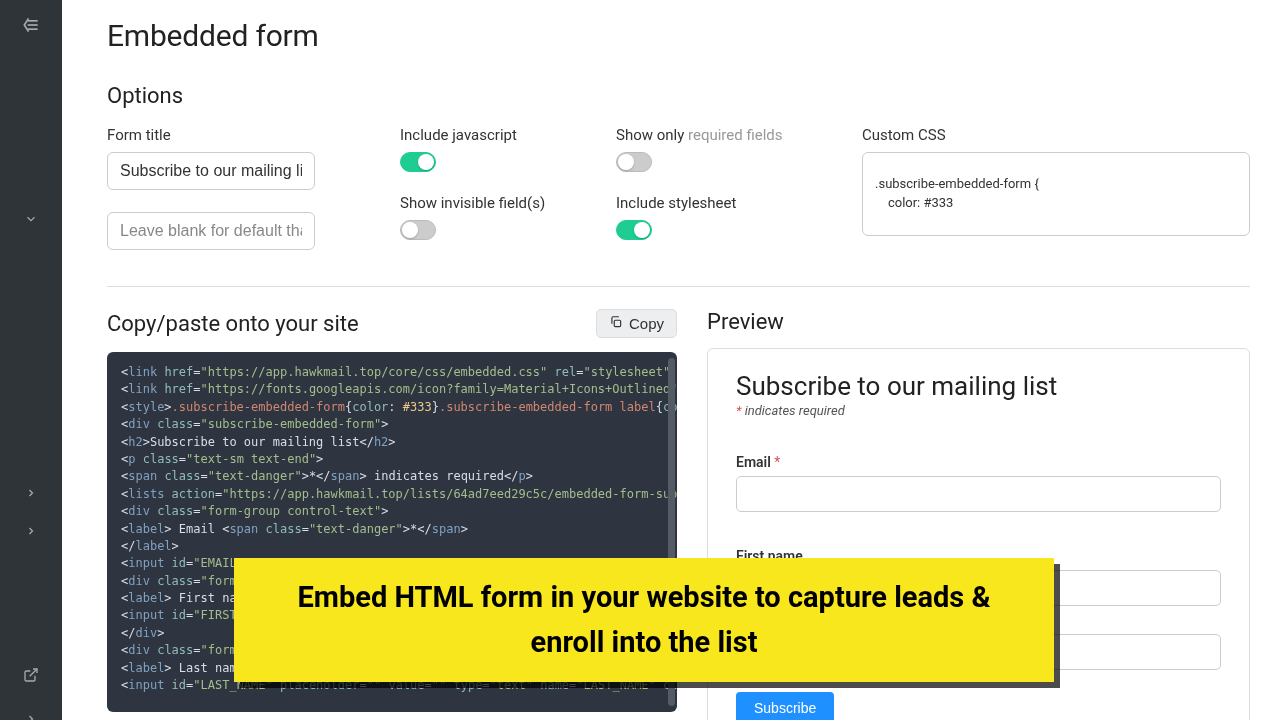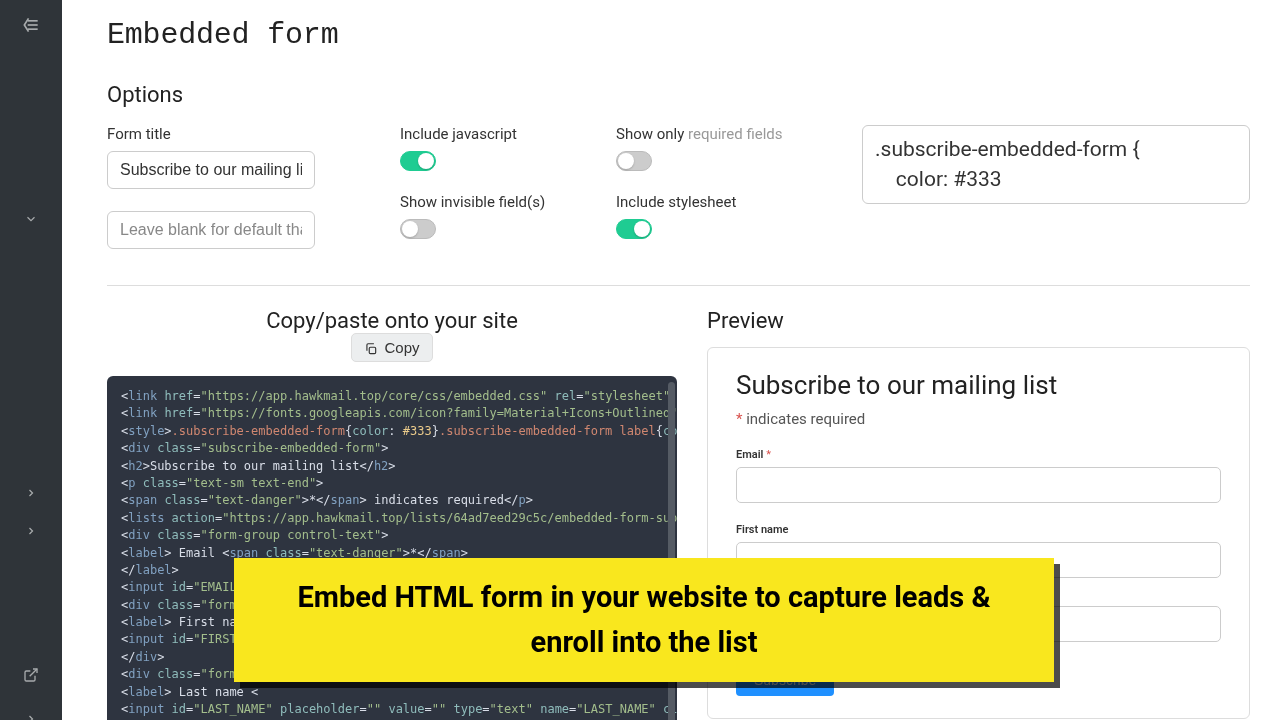--- a/index.html
+++ b/index.html
@@ -1,58 +1,58 @@
 <!DOCTYPE html>
 <html><head>
 <meta charset="utf-8">
 <style>
 * { margin: 0; padding: 0; box-sizing: border-box; }
 body { font-family: -apple-system, BlinkMacSystemFont, "Segoe UI", Roboto, "Helvetica Neue", Arial, sans-serif; background: #fff; color: #333; overflow: hidden; width: 1280px; height: 720px; }
 .sidebar { position: fixed; left: 0; top: 0; width: 62px; height: 100%; background: #2f3439; z-index: 10; }
 .sidebar-btn { width: 38px; height: 38px; display: flex; align-items: center; justify-content: center; color: #a8abad; cursor: pointer; margin: 6px auto 0; border-radius: 4px; }
 .main { margin-left: 62px; padding: 18px 30px 0 45px; height: 720px; overflow: hidden; }
-.page-title { font-size: 30px; font-weight: 400; color: #222; letter-spacing: -0.2px; font-family: Liberation Mono, monospace; }
+.page-title { font-size: 30px; font-weight: 400; color: #222; letter-spacing: -0.2px; }
 .section-title { font-size: 22px; font-weight: 400; color: #222; margin-top: 30px; }
 .options-row { display: flex; gap: 26px; margin-top: 18px; align-items: flex-start; }
 .options-col { display: flex; flex-direction: column; }
 .col-1 { width: 267px; }
 .col-2 { width: 220px; }
 .col-3 { width: 190px; }
 .col-4 { flex: 1; }
 .field-label { font-size: 15px; color: #333; margin-bottom: 8px; }
 .field-label .muted { color: #999; }
 .text-input { width: 208px; height: 38px; border: 1px solid #ccc; border-radius: 6px; padding: 0 12px; font-size: 16px; color: #333; outline: none; }
 .text-input::placeholder { color: #888; }
 .second-block { margin-top: 22px; }
 .toggle { width: 36px; height: 20px; border-radius: 20px; background: #ccc; border: 1px solid #bbb; position: relative; cursor: pointer; }
 .toggle .knob { width: 16px; height: 16px; border-radius: 50%; background: #fff; position: absolute; top: 1px; left: 1px; transition: left .15s; box-shadow: 0 1px 2px rgba(0,0,0,0.2); }
 .toggle.on { background: #1fcc92; border-color: #1fcc92; }
 .toggle.on .knob { left: 17px; }
 .toggle.off .knob { left: 1px; }
-.css-box { width: 100%; min-height: 56px; border: 1px solid #ccc; border-radius: 6px; padding: 8px 12px; font-size: 21px; color: #333; font-family: inherit; line-height: 1.45; resize: none; outline: none; }
+.css-box { width: 100%; min-height: 56px; border: 1px solid #ccc; border-radius: 6px; padding: 22px 12px; font-size: 13px; color: #333; font-family: inherit; line-height: 1.45; resize: none; outline: none; }
 hr.divider { border: none; border-top: 1px solid #ddd; margin: 36px 0 22px; }
 .bottom-row { display: flex; gap: 30px; }
 .code-col { width: 570px; }
 .preview-col { flex: 1; }
-.code-head { display: flex; justify-content: space-between; align-items: center; flex-direction: column; }
+.code-head { display: flex; justify-content: space-between; align-items: center; }
 .code-title { font-size: 22px; font-weight: 400; color: #222; }
-.copy-btn { background: #eceeef; border: 1px solid #ddd; border-radius: 5px; padding: 5px 12px; font-size: 15px; color: #333; cursor: pointer; display: inline-flex; align-items: flex-end; gap: 6px; }
+.copy-btn { background: #eceeef; border: 1px solid #ddd; border-radius: 5px; padding: 5px 12px; font-size: 15px; color: #333; cursor: pointer; display: inline-flex; align-items: flex-start; gap: 6px; }
 .code-block { margin-top: 14px; background: #2e3440; border-radius: 6px; padding: 12px 14px; font-family: "Menlo","Consolas",monospace; font-size: 12px; line-height: 1.45; color: #d9dee8; white-space: nowrap; overflow: hidden; height: 360px; position: relative; }
 .code-block::after { content: ""; position: absolute; top: 6px; bottom: 6px; right: 2px; width: 7px; background: #555b64; border-radius: 4px; }
 .t-name { color: #81a1c1; text-align: center; }
 .t-attr { color: #8fbcbb; }
 .t-str { color: #a3be8c; }
 .t-punc { color: #d9dee8; }
 .t-sel { color: #d08770; }
 .t-num { color: #ebcb8b; }
 .preview-box { margin-top: 14px; border: 1px solid #ddd; border-radius: 6px; padding: 22px 28px; }
 .pv-title { font-size: 26px; font-weight: 400; color: #222; }
-.pv-req { font-size: 15px; color: #555; margin-top: 10px; }
+.pv-req { font-size: 13px; color: #555; margin-top: 2px; font-style: italic; }
 .pv-req .ast { color: #d9534f; }
-.pv-field-label { font-size: 11px; font-weight: 600; color: #333; margin-top: 20px; }
+.pv-field-label { font-size: 14px; font-weight: 600; color: #333; margin-top: 36px; }
 .pv-field-label .ast { color: #d9534f; font-weight: 400; }
 .pv-input { width: 100%; height: 36px; border: 1px solid #ccc; border-radius: 5px; margin-top: 6px; }
 .pv-subscribe { margin-top: 22px; background: #1f90ff; color: #fff; border: none; border-radius: 4px; padding: 8px 18px; font-size: 14px; cursor: pointer; }
 .banner { position: absolute; left: 234px; top: 558px; width: 820px; height: 124px; background: #f9e71e; color: #000; display: flex; align-items: center; justify-content: center; text-align: center; font-size: 29px; font-weight: 700; line-height: 1.55; padding: 0 36px; box-shadow: 6px 6px 0 rgba(0,0,0,0.7); z-index: 50; }
 </style>
 </head>
 <body>
 
 <div class="sidebar">
   <div class="sidebar-btn">
@@ -129,20 +129,21 @@
         </div>
       <div class="second-block">
         <div class="field-label">Include stylesheet</div>
         <div class="toggle on">
             <div class="knob"></div>
           </div>
       </div>
     </div>
 
     <div class="options-col col-4">
+      <div class="field-label">Custom CSS</div>
       <textarea class="css-box" style="">.subscribe-embedded-form {
     color: #333</textarea>
     </div>
   </div>
 
   <hr class="divider">
 
   <div class="bottom-row">
     <div class="code-col">
       <div class="code-head">

